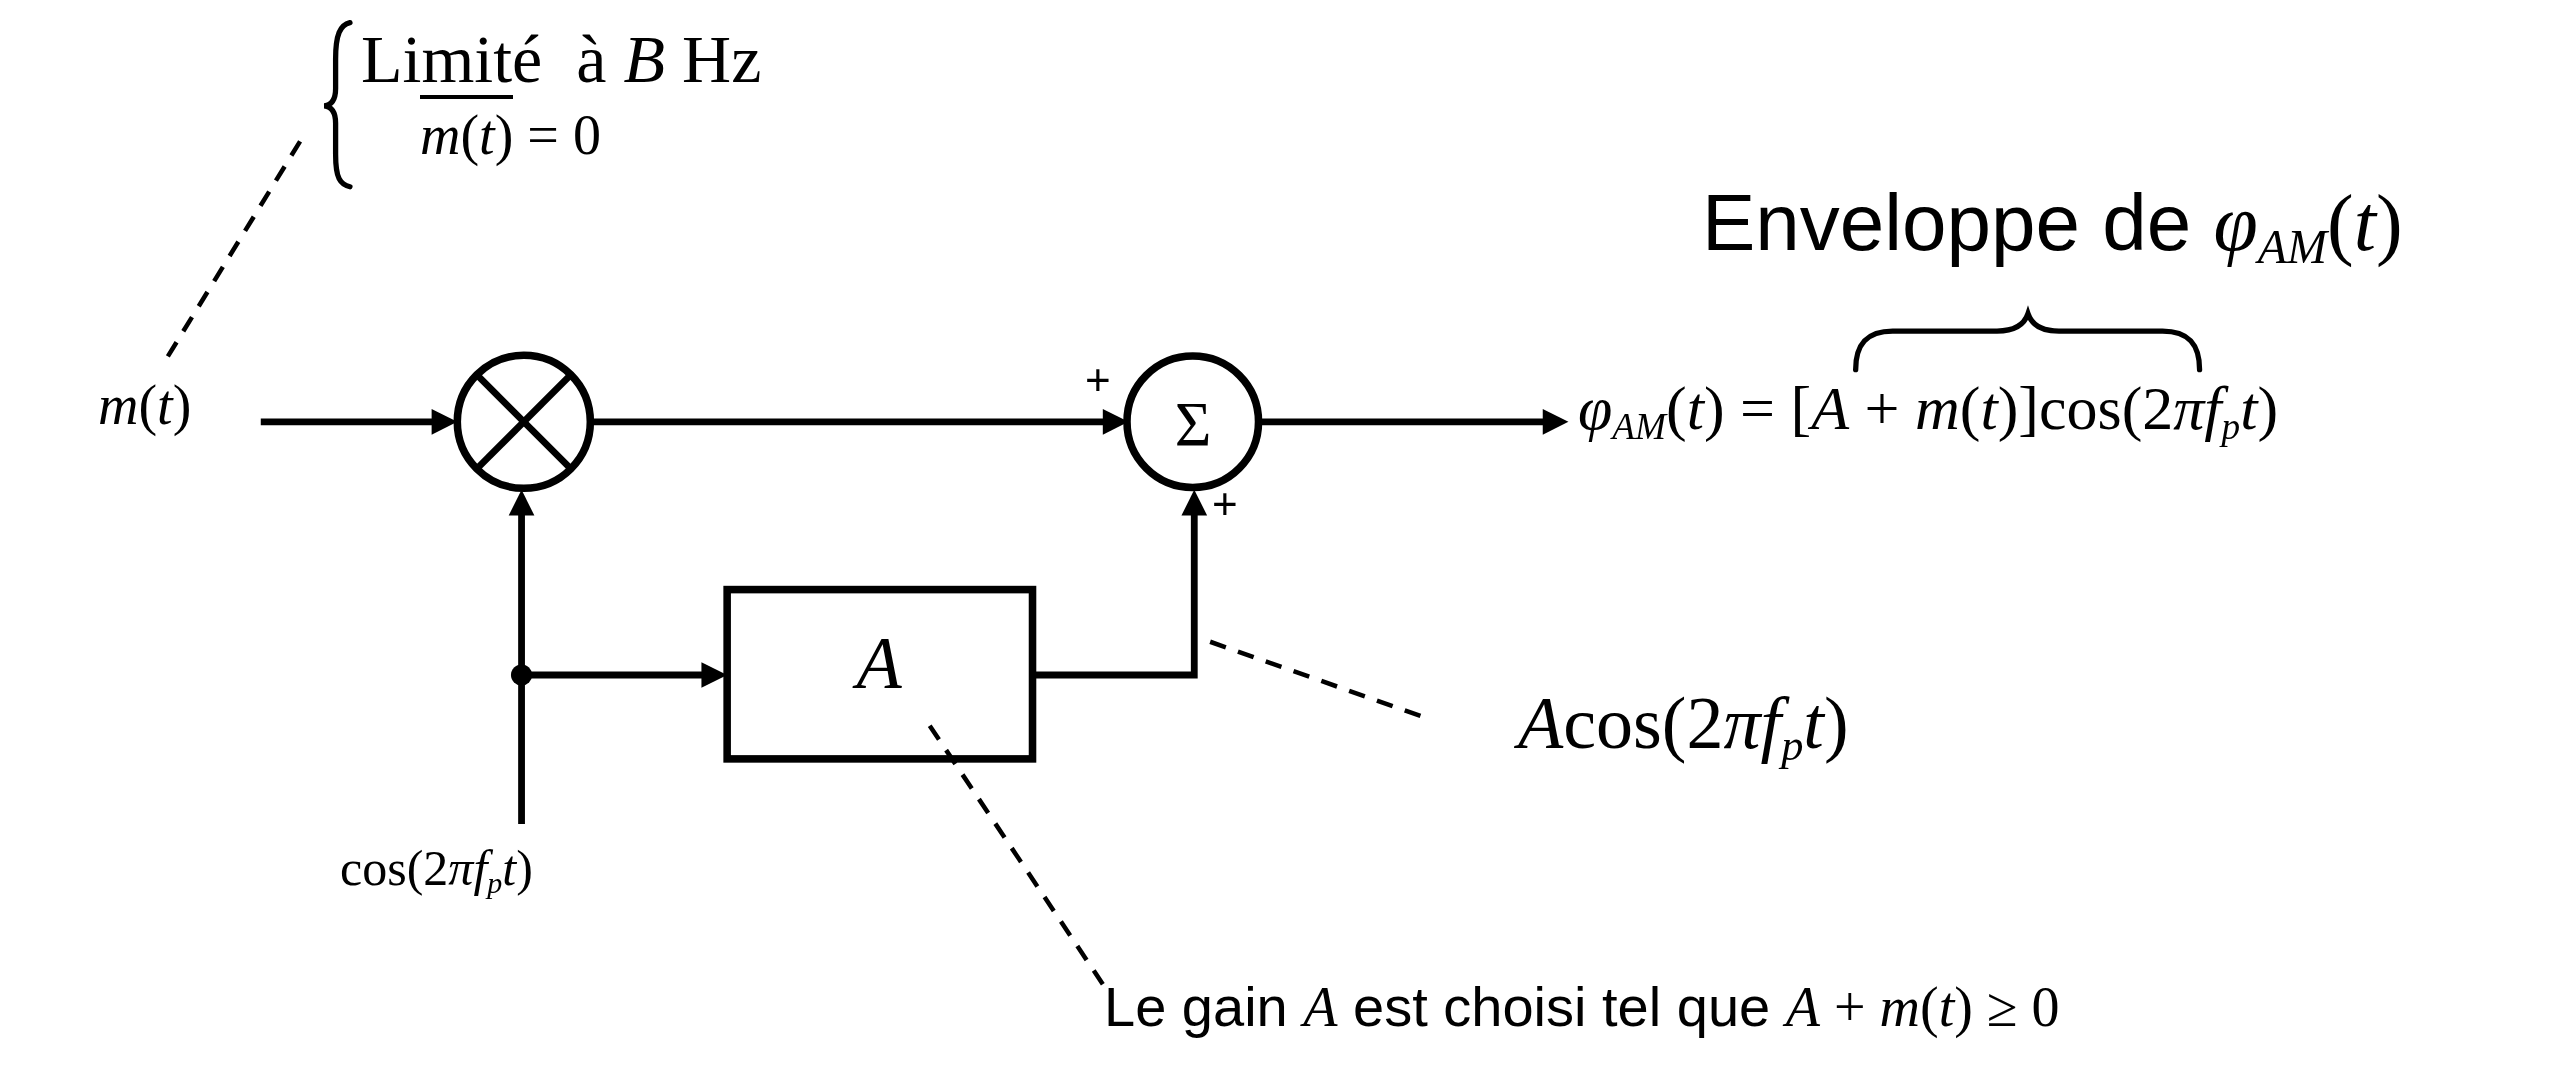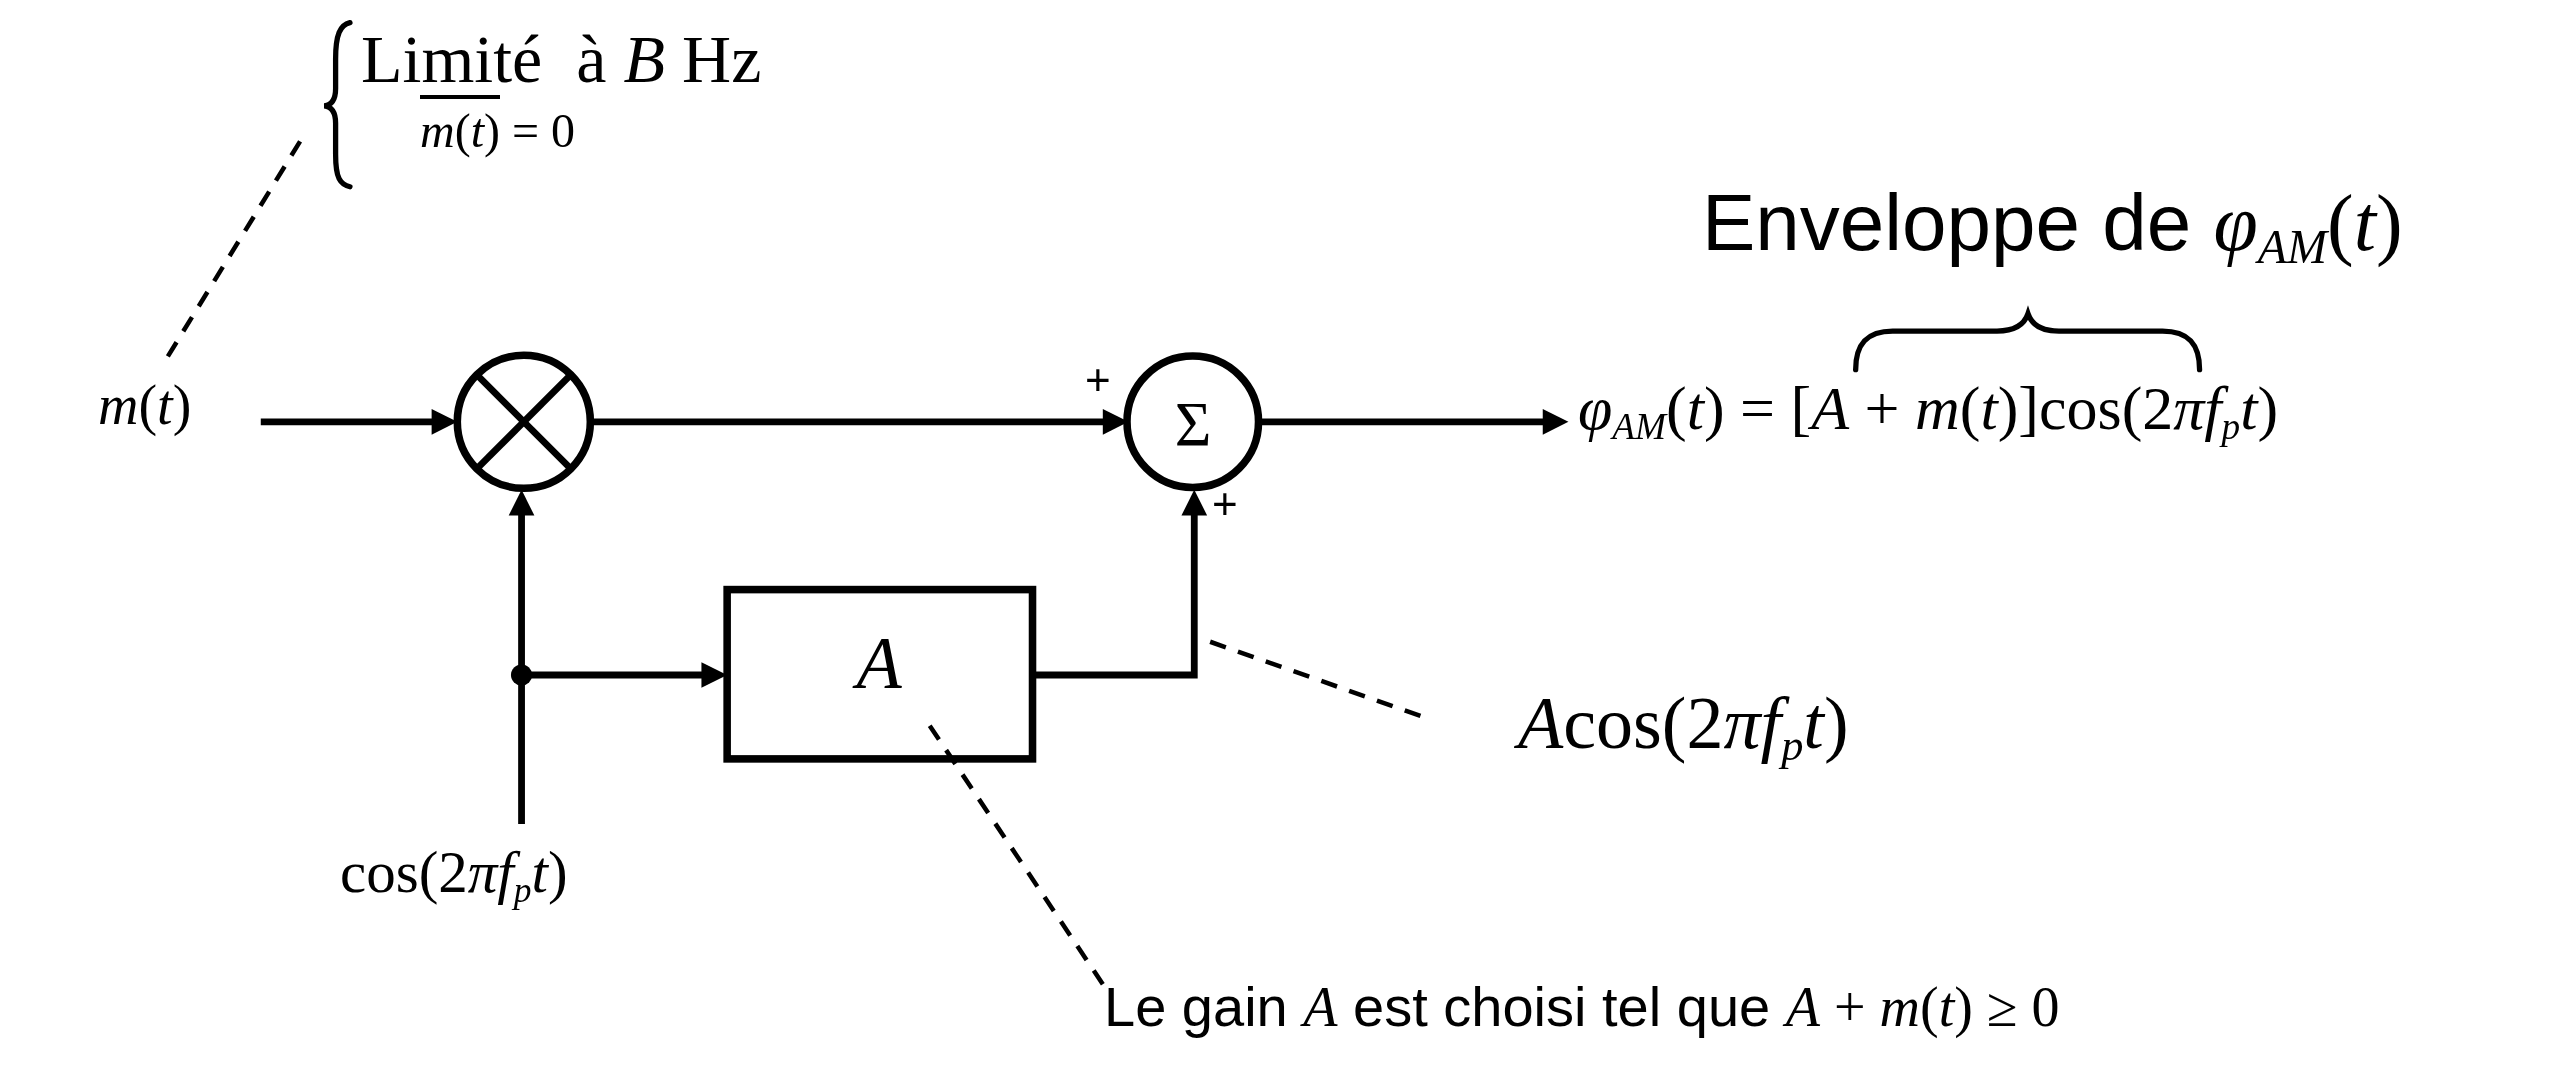--- a/index.html
+++ b/index.html
@@ -72,34 +72,34 @@
     <polygon points="1580,648 1563,682 1597,682" fill="#000"></polygon>
 
     <line x1="1601" y1="849" x2="1893" y2="952" stroke="#000" stroke-width="6" stroke-dasharray="22 17"></line>
 
     <line x1="1230" y1="960" x2="1459" y2="1302" stroke="#000" stroke-width="6" stroke-dasharray="22 17"></line>
 
     <path d="M2455,489 C2455,456 2469,438 2504,438 L2642,438 C2665,438 2678,430 2683,415 C2688,430 2701,438 2724,438 L2861,438 C2896,438 2910,456 2910,489" fill="none" stroke="#000" stroke-width="7" stroke-linecap="round"></path>
   </svg>
 
   <div class="lbl serif" style="left:361px; top:24px; font-size:68px;">Limité&nbsp; à <i>B</i> Hz</div>
-  <div class="lbl serif" style="left:420px; top:95px; font-size:48px;"><span class="ovl"><i>m</i>(<i>t</i>)</span> = 0</div>
+  <div class="lbl serif" style="left:420px; top:95px; font-size:56px;"><span class="ovl"><i>m</i>(<i>t</i>)</span> = 0</div>
 
   <div class="lbl serif" style="left:98px; top:376px; font-size:56px;"><i>m</i>(<i>t</i>)</div>
 
   <div class="lbl sans" style="left:1702px; top:181px; font-size:80px;">Enveloppe de <span class="mathfrag"><i>φ</i><sub><i>AM</i></sub>(<i>t</i>)</span></div>
 
   <div class="lbl serif" style="left:1578px; top:376px; font-size:62px;"><i>φ</i><sub><i>AM</i></sub>(<i>t</i>) = [<i>A</i> + <i>m</i>(<i>t</i>)]cos(2<i>π</i><i>f</i><sub><i>p</i></sub><i>t</i>)</div>
 
   <div class="lbl serif sum-sym center" style="left:1193px; top:425px;">Σ</div>
   <div class="lbl plus-sign" style="left:1085px; top:357px;">+</div>
   <div class="lbl plus-sign" style="left:1212px; top:481px;">+</div>
 
   <div class="lbl serif center" style="left:879px; top:664px; font-size:74px;"><i>A</i></div>
 
-  <div class="lbl serif" style="left:340px; top:842px; font-size:59px;">cos(2<i>π</i><i>f</i><sub><i>p</i></sub><i>t</i>)</div>
+  <div class="lbl serif" style="left:340px; top:842px; font-size:50px;">cos(2<i>π</i><i>f</i><sub><i>p</i></sub><i>t</i>)</div>
 
   <div class="lbl serif" style="left:1518px; top:685px; font-size:74px;"><i>A</i>cos(2<i>π</i><i>f</i><sub><i>p</i></sub><i>t</i>)</div>
 
   <div class="lbl sans" style="left:1104px; top:978px; font-size:56px;">Le gain <span class="mathfrag"><i>A</i></span> est choisi tel que <span class="mathfrag"><i>A</i> + <i>m</i>(<i>t</i>) ≥ 0</span></div>
 
 </div>
 
 
 </body></html>

